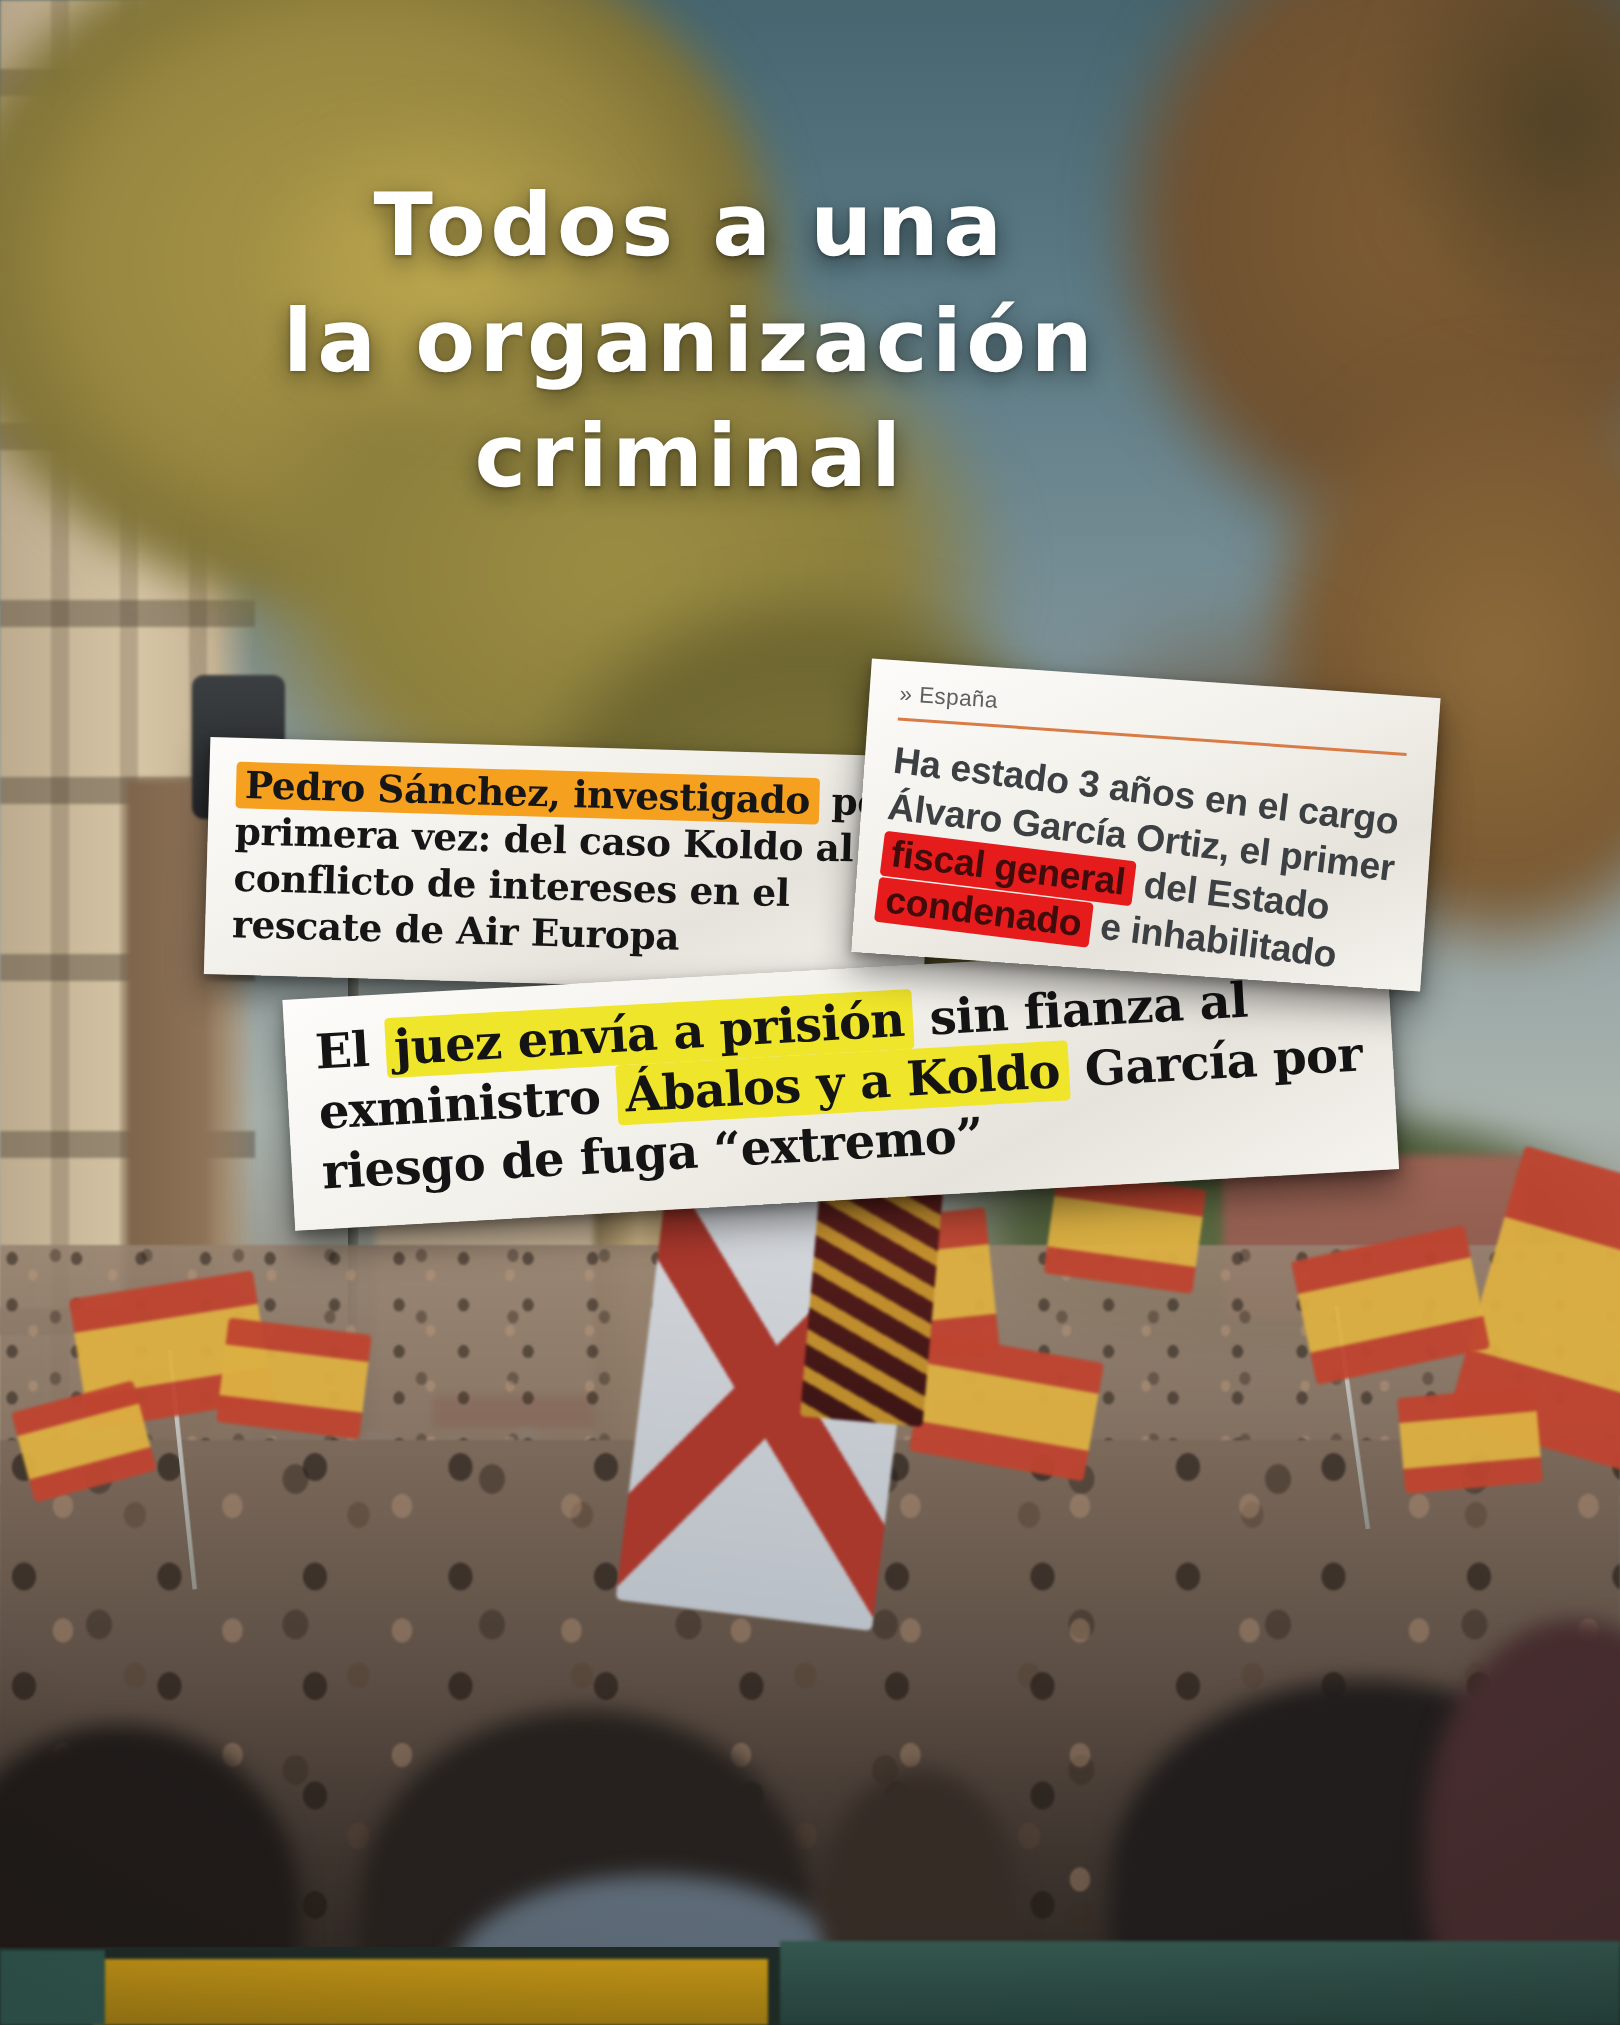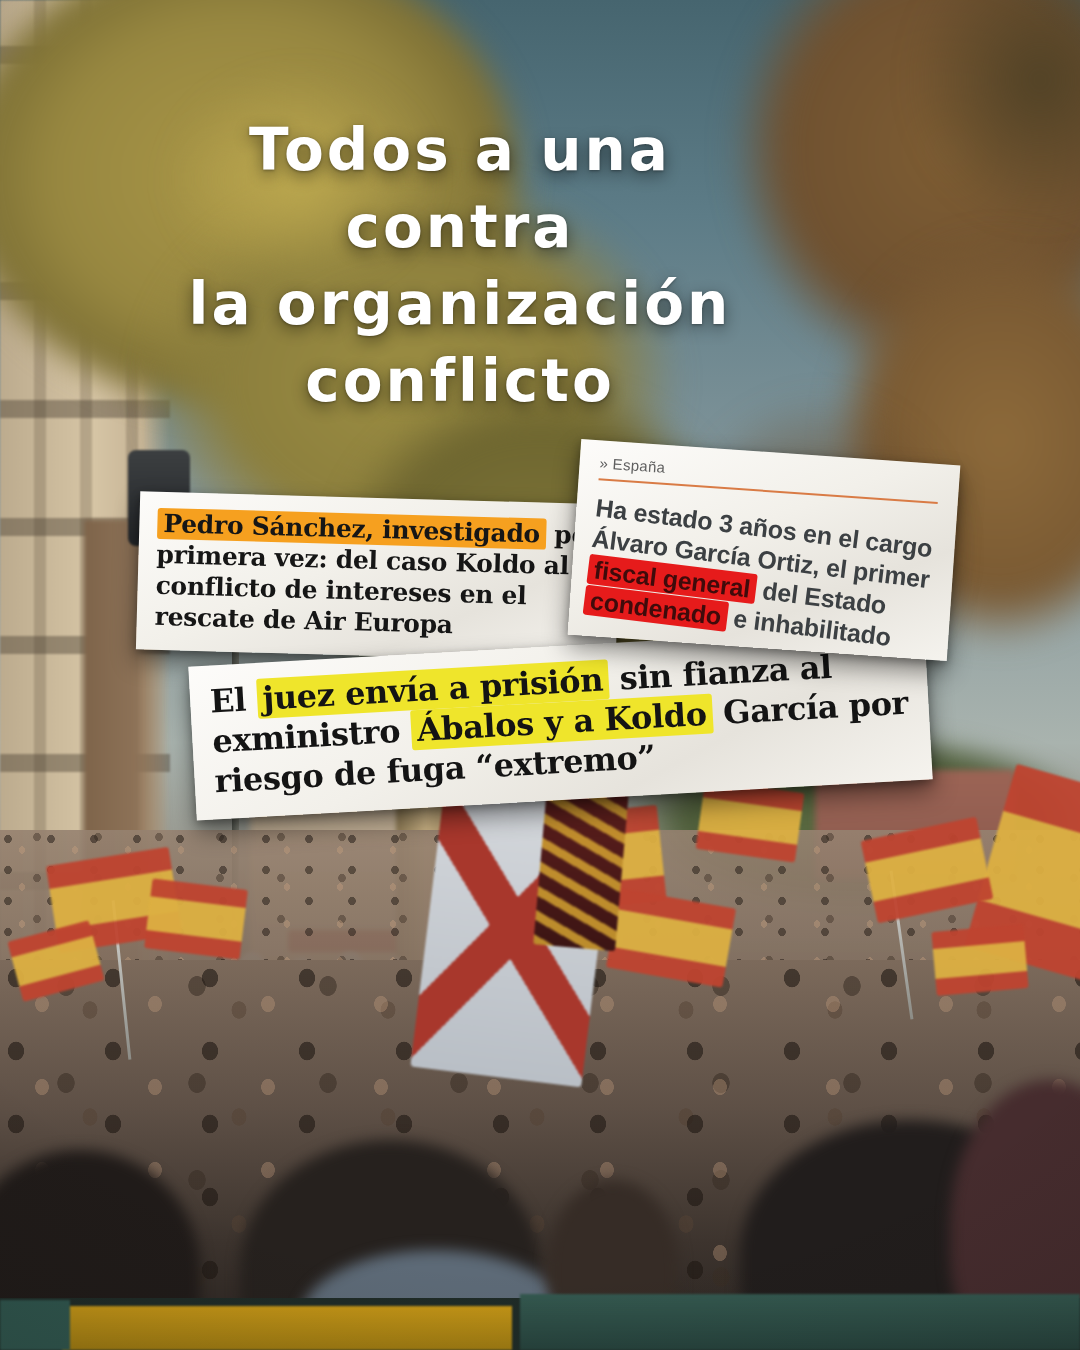--- a/index.html
+++ b/index.html
@@ -170,23 +170,22 @@
   <div class="layer sit s5"></div>
   <div class="layer sit s6"></div>
   <div class="layer barrier"></div>
   <div class="layer barrier-yellow"></div>
   <div class="layer barrier-teal"></div>
   <div class="layer barrier-teal2"></div>
   <div class="layer vignette"></div>
 
   <div class="layer title">
     <div>Todos a una</div>
-    <div>contra</div>
     <div>la organización</div>
-    <div>conflicto</div>
+    <div>criminal</div>
   </div>
 
   <div class="layer clip clip-sanchez">
     <div class="headline">
         <div class="hl-line"><span class="hl hl-orange">Pedro Sánchez, investigado</span><span> por</span></div>
         <div class="hl-line"><span>primera vez: del caso Koldo al</span></div>
         <div class="hl-line"><span>conflicto de intereses en el</span></div>
         <div class="hl-line"><span>rescate de Air Europa</span></div>
       </div>
   </div>

